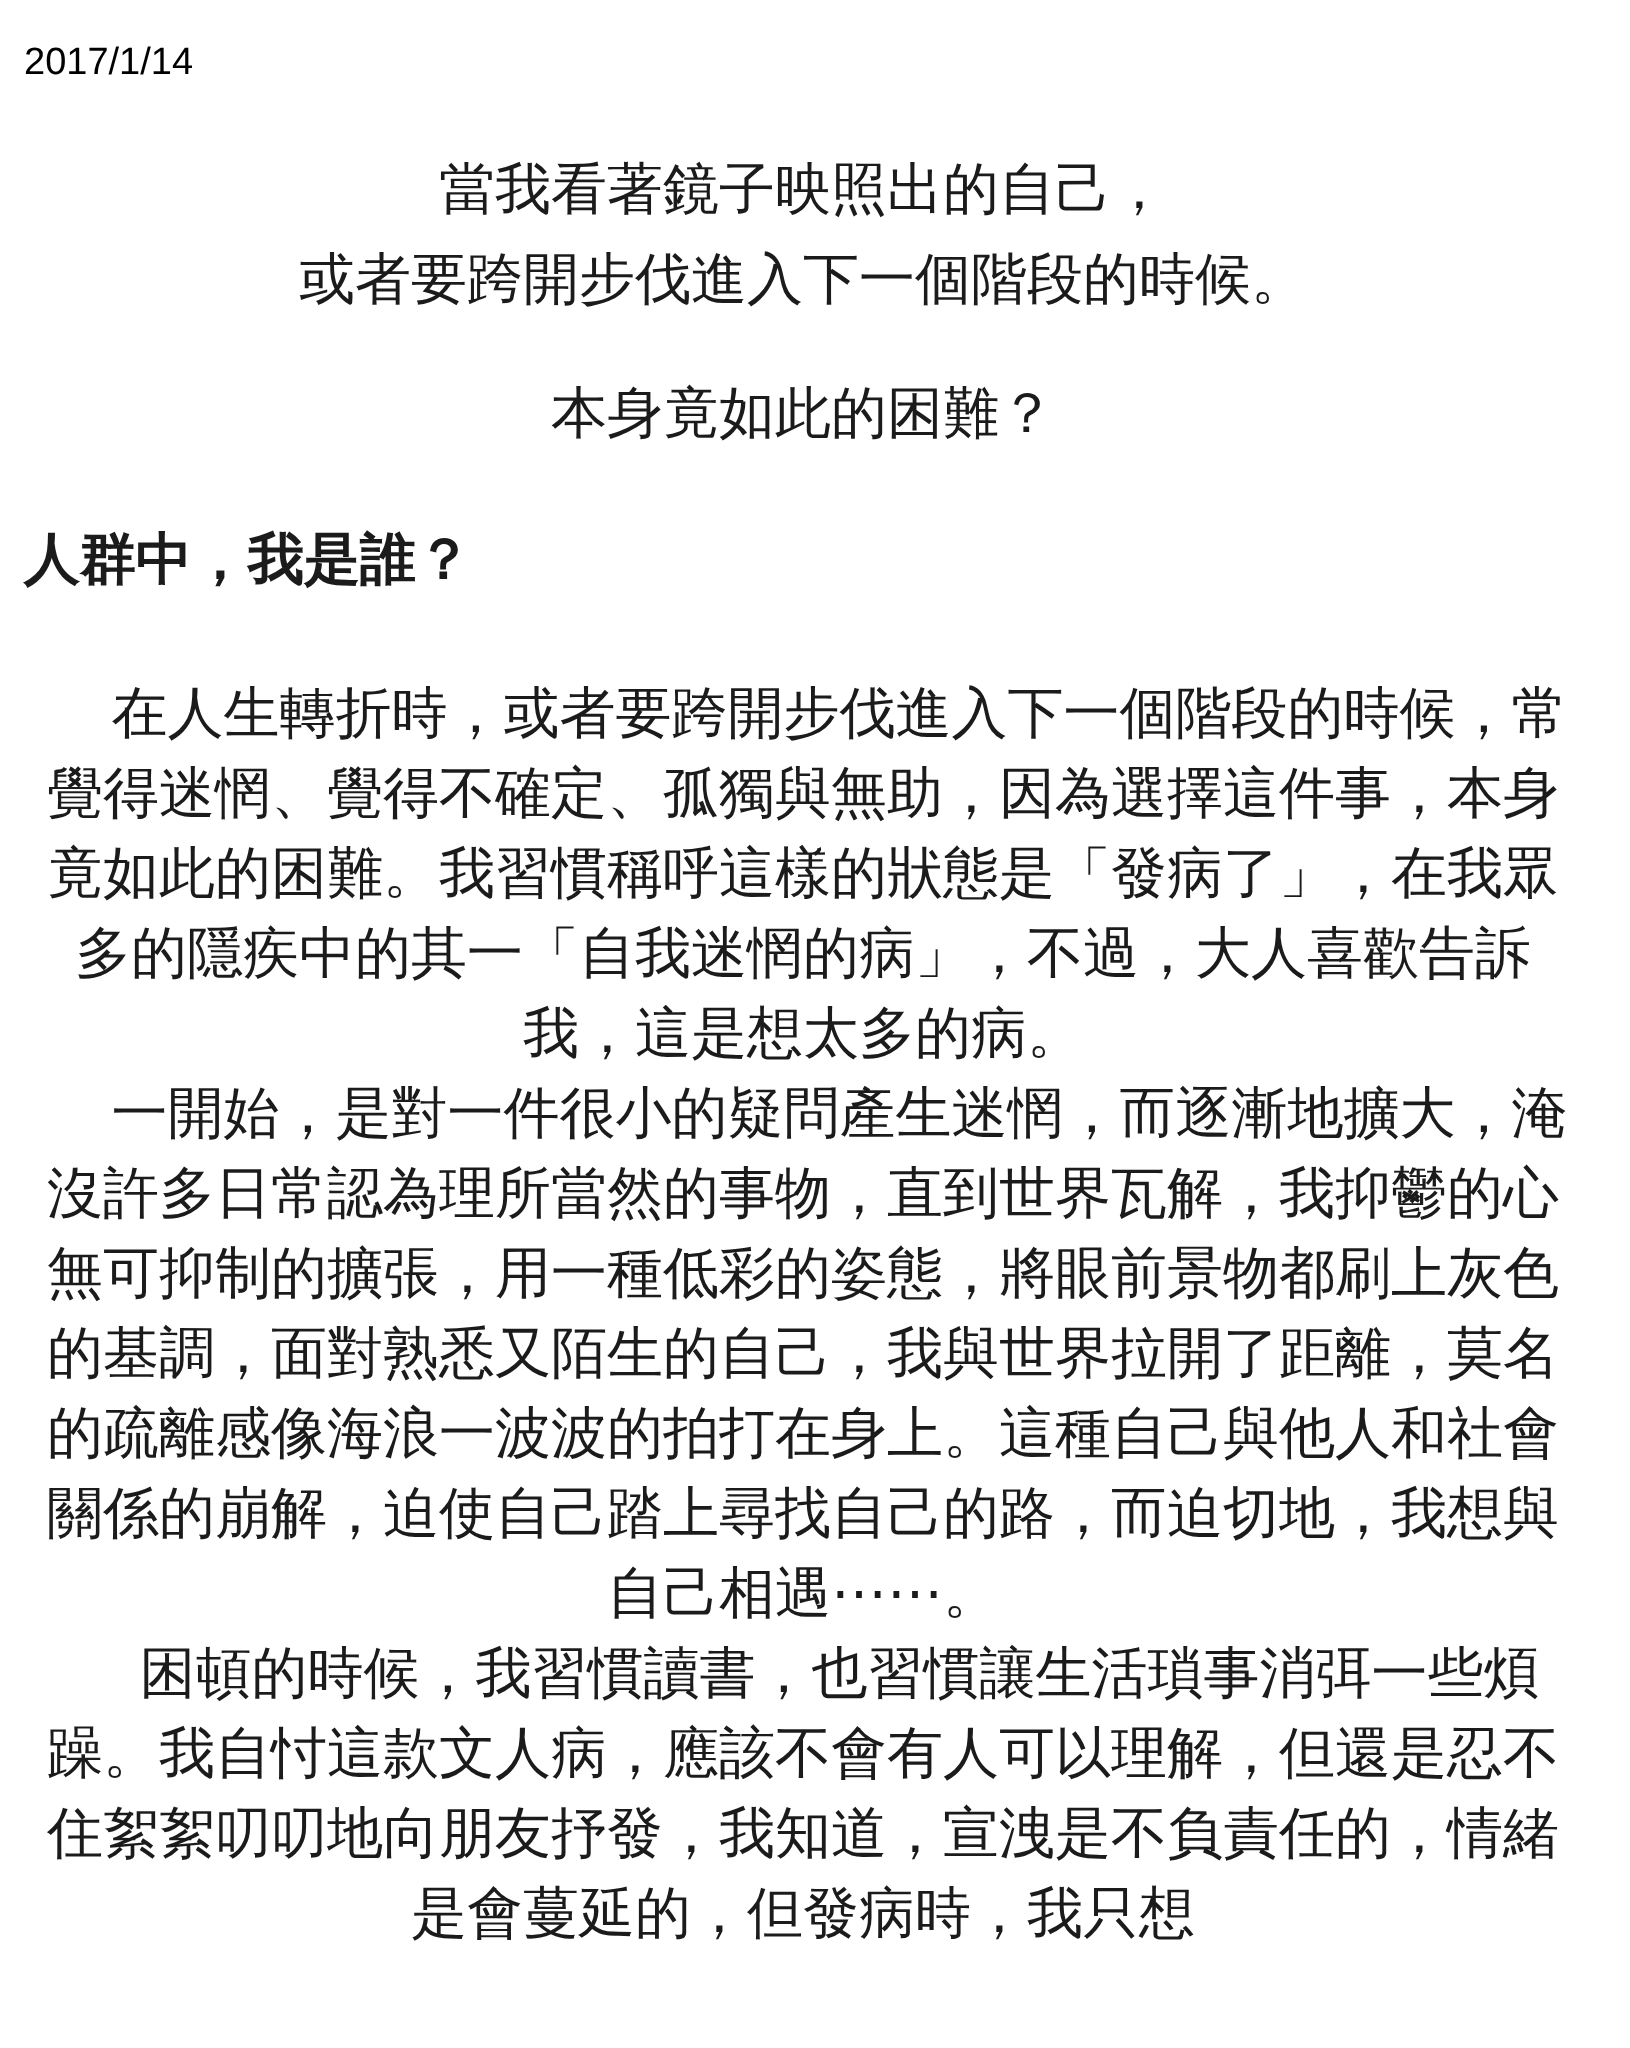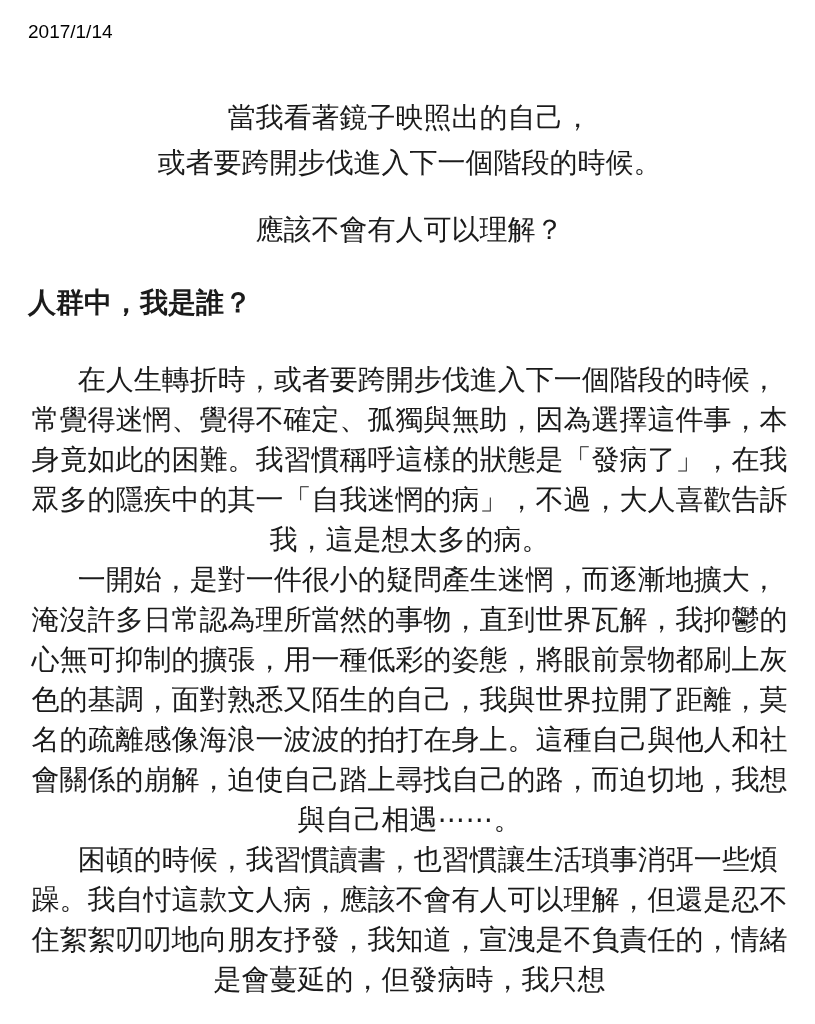--- a/index.html
+++ b/index.html
@@ -7,41 +7,41 @@
     padding: 0;
     background: #ffffff;
   }
   .viewport {
     position: relative;
     width: 815px;
     height: 1024px;
     background: #ffffff;
     overflow: hidden;
     box-sizing: border-box;
-    padding: 20px 24px 0 28px;
+    padding: 20px 24px 0 12px;
     cursor: text;
     color: #1b1b1b;
   }
   .entry-date {
     font-family: "Liberation Sans", "DejaVu Sans", sans-serif;
     font-size: 19px;
     line-height: 24px;
     color: #000000;
     text-align: left;
   }
   .doc-text {
     font-family: "DejaVu Sans", "Liberation Sans", sans-serif;
   }
   .poem {
     text-align: center;
     font-size: 28px;
     line-height: 45px;
     letter-spacing: 0px;
   }
-  .stanza-1 { margin-top: 51px; }
+  .stanza-1 { margin-top: 28px; }
   .stanza-2 { margin-top: 22px; }
   .poem p { margin: 0; }
   .section-heading {
     margin: 31px 0 0 0;
     font-size: 28px;
     line-height: 40px;
     font-weight: bold;
     text-align: left;
   }
   .body-copy {
@@ -64,21 +64,21 @@
 <div class="viewport">
 
   <div class="entry-date">2017/1/14</div>
 
   <div class="doc-text poem stanza-1">
     <p>當我看著鏡子映照出的自己，</p>
     <p>或者要跨開步伐進入下一個階段的時候。</p>
   </div>
 
   <div class="doc-text poem stanza-2">
-    <p>應該不會有人可以理解？</p>
+    <p>本身竟如此的困難？</p>
   </div>
 
   <h2 class="doc-text section-heading">人群中，我是誰？</h2>
 
   <div class="doc-text body-copy">
     <p>在人生轉折時，或者要跨開步伐進入下一個階段的時候，常覺得迷惘、覺得不確定、孤獨與無助，因為選擇這件事，本身竟如此的困難。我習慣稱呼這樣的狀態是「發病了」，在我眾多的隱疾中的其一「自我迷惘的病」，不過，大人喜歡告訴我，這是想太多的病。</p>
     <p>一開始，是對一件很小的疑問產生迷惘，而逐漸地擴大，淹沒許多日常認為理所當然的事物，直到世界瓦解，我抑鬱的心無可抑制的擴張，用一種低彩的姿態，將眼前景物都刷上灰色的基調，面對熟悉又陌生的自己，我與世界拉開了距離，莫名的疏離感像海浪一波波的拍打在身上。這種自己與他人和社會關係的崩解，迫使自己踏上尋找自己的路，而迫切地，我想與自己相遇⋯⋯。</p>
     <p><span>困頓的時候，我習慣讀書，也習慣讓生活瑣事消弭一些煩躁。我自忖這款文人病，應該不會有人可以理解，但還是忍不住絮絮叨叨地向朋友抒發，我知道，宣洩是不負責任的，情緒是會蔓延的，但發病時，我只想</span></p>
   </div>
 

